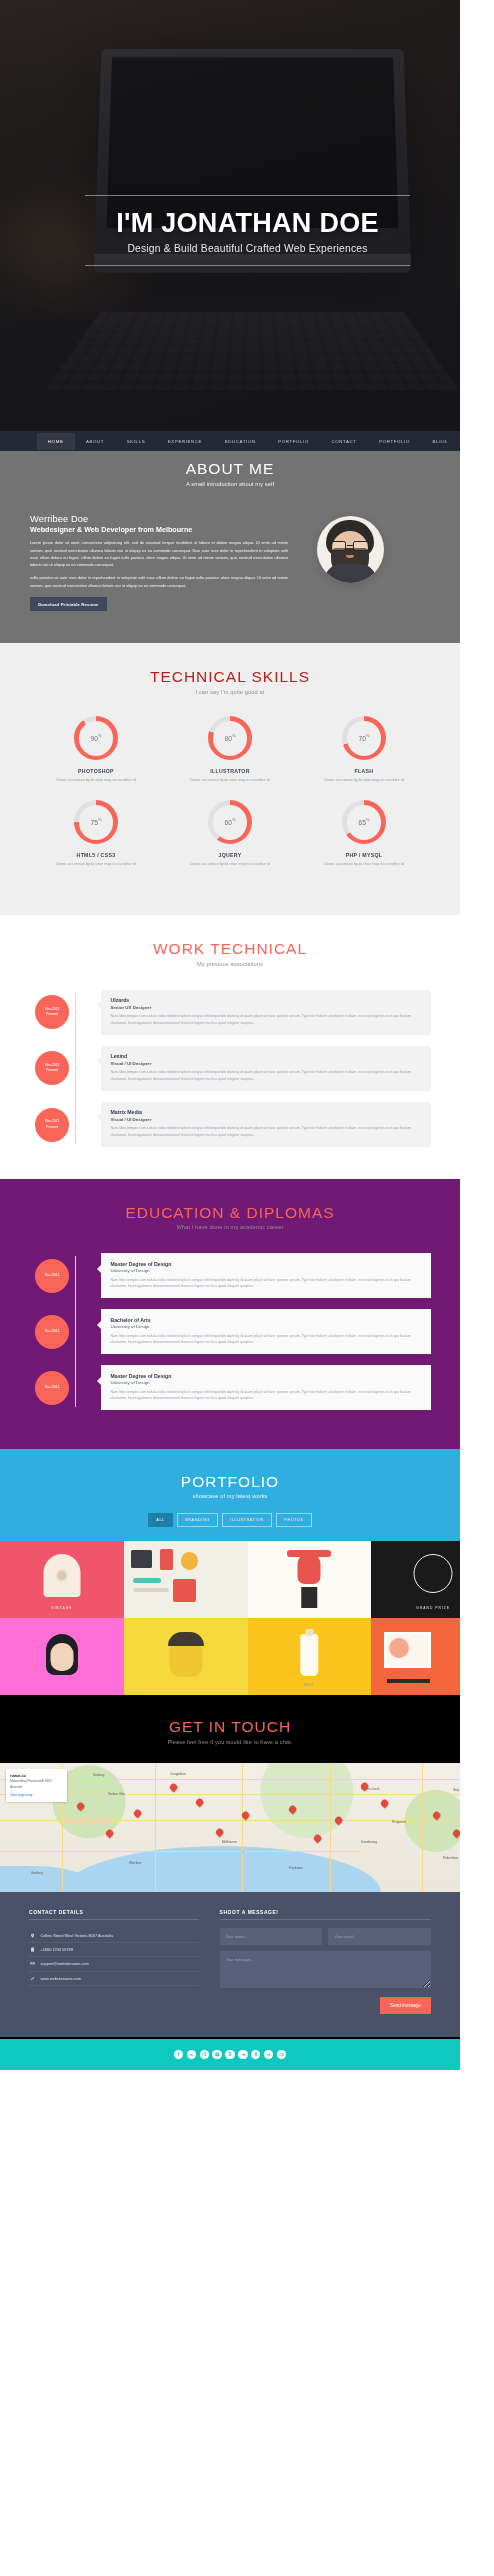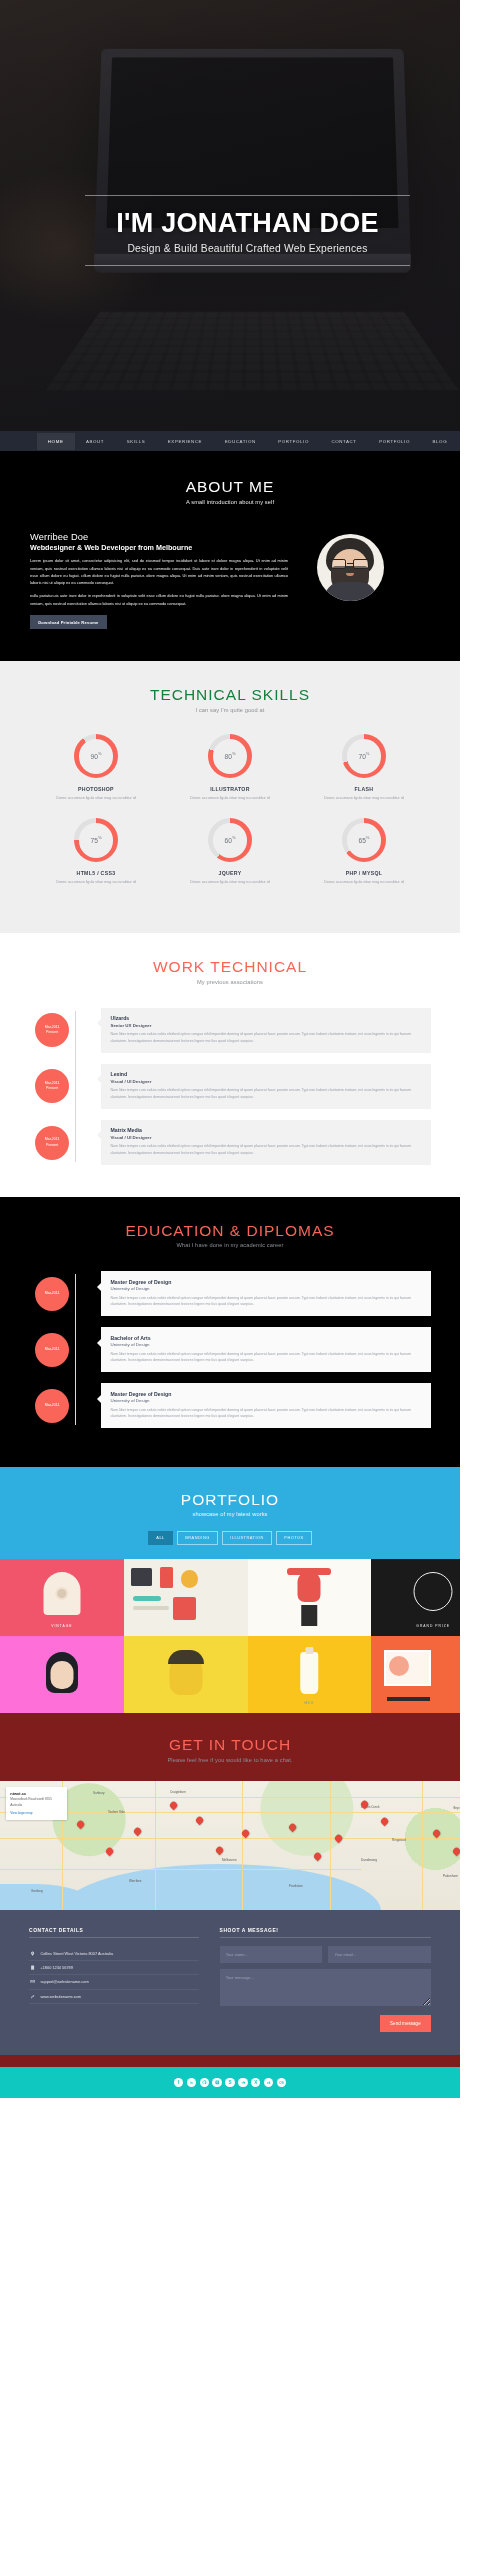--- a/index.html
+++ b/index.html
@@ -118,22 +118,22 @@
   }
   .sec-sub {
     font-size: 5.7px;
     font-weight: 300;
     margin-top: 2.6px;
     letter-spacing: 0.1px;
   }
 
   
   .about {
-    background: #000000;
-    padding: 27px 0 32px;
+    background: #737373;
+    padding: 9px 0 32px;
     color: #fff;
     position: relative;
   }
   .about .sec-title { color: #fff; }
   .about .sec-sub { color: rgba(255,255,255,.92); }
   .about-body {
     display: flex;
     padding: 0 30px;
     margin-top: 27px;
     gap: 15.5px;
@@ -219,21 +219,21 @@
   }
   .av-body {
     position: absolute; left: 7.2px; bottom: -3.1px;
     width: 53px; height: 21.6px;
     background: #3c3c44;
     border-radius: 17.5px 17.5px 0 0;
   }
 
   
   .skills { background: #efefef; padding: 25px 0 31px; }
-  .skills .sec-title { color: #15803d; }
+  .skills .sec-title { color: #b91c1c; }
   .skills .sec-sub { color: #8b8f96; }
   .skills-grid {
     display: flex;
     flex-wrap: wrap;
     padding: 0 29px;
     margin-top: 21.6px;
   }
   .skill {
     width: 33.333%;
     text-align: center;
@@ -268,21 +268,21 @@
   }
   .skill-desc {
     font-size: 3.7px;
     color: #9a9ea5;
     line-height: 1.7;
     margin-top: 3.1px;
   }
 
   
   .experience { background: #fff; padding: 25px 0 20.6px; }
-  .education  { background: #000000; padding: 25px 0 27px; }
+  .education  { background: #701a75; padding: 25px 0 27px; }
   .experience .sec-title, .education .sec-title { color: #fa6559; }
   .experience .sec-sub, .education .sec-sub { color: #8b8f96; }
 
   .timeline {
     position: relative;
     margin-top: 23px;
     padding: 0 29px 0 29px;
   }
   .tl-line {
     position: absolute;
@@ -365,21 +365,21 @@
     width: 495px;
   }
   .pf-tile {
     height: 77px;
     position: relative;
     overflow: hidden;
     cursor: pointer;
   }
 
   
-  .contact { background: #7f1d1d; padding: 23px 0 12px; }
+  .contact { background: #000000; padding: 23px 0 2px; }
   .contact .sec-title { color: #fa6559; }
   .contact .sec-sub { color: #8b8f96; }
   .map {
     margin-top: 18.5px;
     height: 129px;
     width: 495px;
     position: relative;
     background: #e8e3da;
     overflow: hidden;
   }

